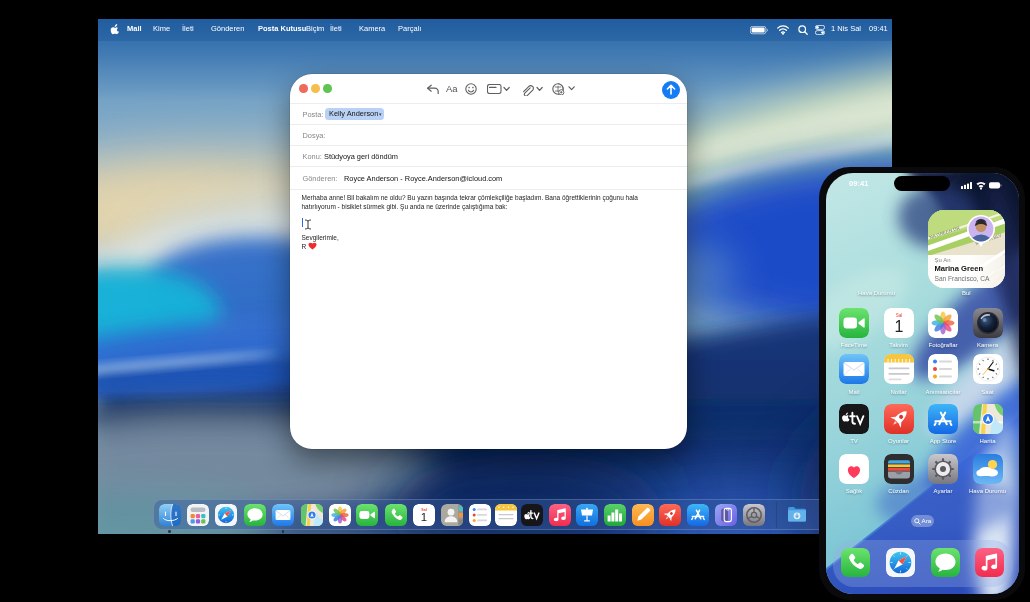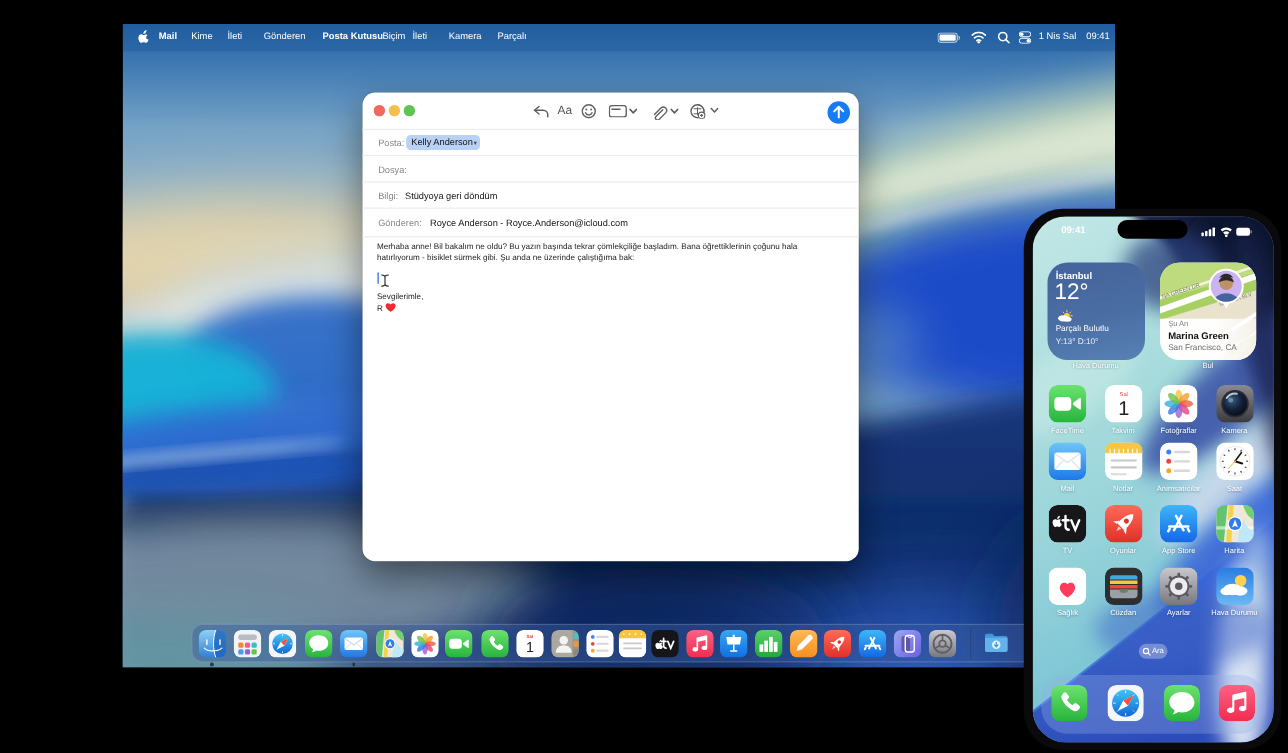--- a/index.html
+++ b/index.html
@@ -13,21 +13,21 @@
   font-size:7.5px; font-weight:600; }
 #menubar .mi { position:absolute; top:5px; }
 
 #dock { position:absolute; left:55px; top:479.5px; width:689px; height:31px;
   background:rgba(58,92,158,0.45); border:0.5px solid rgba(255,255,255,0.16);
   border-radius:9px; }
 .di { position:absolute; top:485px; width:22px; height:22px; border-radius:5.5px; }
 .dot { position:absolute; top:511px; width:2.5px; height:2.5px; border-radius:50%; background:rgba(20,30,50,0.75); }
 
 #mailwin { position:absolute; left:191.5px; top:54.5px; width:397px; height:375px;
-  background:#fff; border-radius:10px; box-shadow:0 12px 30px rgba(0,0,0,0.45), 0 0 0 0.5px rgba(0,0,0,0.15); }
+  background:#fff; border-radius:22px; box-shadow:0 12px 30px rgba(0,0,0,0.45), 0 0 0 0.5px rgba(0,0,0,0.15); }
 .tl { position:absolute; top:65px; width:8.5px; height:8.5px; border-radius:50%; }
 .hsep { position:absolute; left:0; width:397px; height:0.8px; background:#ededed; }
 .flabel { position:absolute; color:#878787; font-size:7.4px; }
 .fval { position:absolute; color:#131313; font-size:7.4px; }
 #mailbody { position:absolute; left:12px; top:120.8px; width:380px; color:#1c1c1c; font-size:6.5px; line-height:8.5px; }
 
 #phone { position:absolute; left:819px; top:166.5px; width:206px; height:433px;
   background:#0a0a0c; border-radius:31px; }
 #pscreen { position:absolute; left:825.5px; top:172.5px; width:193.5px; height:421.5px;
   border-radius:27px; overflow:hidden; }
@@ -430,21 +430,21 @@
         <svg style="position:absolute;left:4px;top:3.5px" width="10" height="11" viewBox="0 0 10 11">
           <path d="M5,10 V1.6 M1.4,5 L5,1.4 L8.6,5" fill="none" stroke="#fff" stroke-width="1.6" stroke-linecap="round" stroke-linejoin="round"></path>
         </svg>
       </div>
       <div class="hsep" style="top:29px"></div>
       <span class="flabel" style="left:13px;top:36px">Posta:</span>
       <span style="position:absolute;left:35.5px;top:34.6px;background:#b9d1f5;border-radius:3.5px;padding:1.2px 3px 1.8px 4px;font-size:7.4px;color:#131313;">Kelly Anderson <span style="font-size:5px;color:#444">▾</span></span>
       <div class="hsep" style="top:50.7px"></div>
       <span class="flabel" style="left:13px;top:57px">Dosya:</span>
       <div class="hsep" style="top:71.7px"></div>
-      <span class="flabel" style="left:13px;top:78px">Bilgi:</span>
+      <span class="flabel" style="left:13px;top:78px">Konu:</span>
       <span class="fval" style="left:34.5px;top:78px">Stüdyoya geri döndüm</span>
       <div class="hsep" style="top:92.7px"></div>
       <span class="flabel" style="left:13px;top:100px">Gönderen:</span>
       <span class="fval" style="left:54.5px;top:100px">Royce Anderson - Royce.Anderson@icloud.com</span>
       <div class="hsep" style="top:115.2px"></div>
       <div id="mailbody">Merhaba anne! Bil bakalım ne oldu? Bu yazın başında tekrar çömlekçiliğe başladım. Bana öğrettiklerinin çoğunu hala<br>hatırlıyorum - bisiklet sürmek gibi. Şu anda ne üzerinde çalıştığıma bak:</div>
       <div style="position:absolute;left:12px;top:144.5px;width:1px;height:9px;background:#2a6ae8"></div>
       <svg style="position:absolute;left:14.5px;top:145px" width="8" height="11" viewBox="0 0 8 11">
         <path d="M1,1 C2.2,1 3.2,1.3 4,2 C4.8,1.3 5.8,1 7,1 M4,2 V9 M1,10 C2.2,10 3.2,9.7 4,9 C4.8,9.7 5.8,10 7,10" fill="none" stroke="#222" stroke-width="0.9"></path>
       </svg>
@@ -506,37 +506,20 @@
           <rect x="9" y="1" width="2" height="7" rx="0.6"></rect>
 </g>
 <g fill="#fff">
           <path d="M15.5,2.6 a7,7 0 0 1 9,0 l-1.3,1.6 a5,5 0 0 0 -6.4,0 Z"></path>
 <path d="M17.5,5 a4,4 0 0 1 5,0 l-1.3,1.6 a2,2 0 0 0 -2.4,0 Z"></path>
 <circle cx="20" cy="7.6" r="1.1"></circle>
         </g>
 <rect x="28" y="1.2" width="11" height="6.4" rx="1.8" fill="#fff"></rect>
 <rect x="39.4" y="3.2" width="1" height="2.4" rx="0.5" fill="rgba(255,255,255,0.6)"></rect>
 </svg>
-      <div style="position:absolute;left:12px;top:37.5px;width:78.5px;height:78px;border-radius:16px;background:linear-gradient(168deg,#44639a 0%,#4a6ea4 55%,#5781b5 100%);overflow:hidden;">
-<div style="position:absolute;left:7px;top:5.5px;color:#fff;font-size:7.6px;font-weight:600;">İstanbul</div>
-<div style="position:absolute;left:6px;top:12.5px;color:#fff;font-size:18px;font-weight:300;">12°</div>
-<svg style="position:absolute;left:6.5px;top:38px" width="15" height="10" viewBox="0 0 15 10">
-<g stroke="#ffd34f" stroke-width="0.8" stroke-linecap="round">
-            <line x1="9.5" y1="0.4" x2="9.5" y2="1.6"></line>
-            <line x1="12.6" y1="1.6" x2="11.8" y2="2.4"></line>
-            <line x1="13.8" y1="4.6" x2="12.6" y2="4.6"></line>
-            <line x1="6.4" y1="1.6" x2="7.2" y2="2.4"></line>
-          </g>
-<circle cx="9.5" cy="4.6" r="2.3" fill="#ffd34f"></circle>
-<ellipse cx="6.5" cy="6.6" rx="4" ry="2.5" fill="#fff"></ellipse>
-<ellipse cx="9.8" cy="7.4" rx="3.4" ry="2" fill="#fff"></ellipse>
-</svg>
-<div style="position:absolute;left:7px;top:50px;color:#fff;font-size:6.6px;font-weight:500;">Parçalı Bulutlu</div>
-<div style="position:absolute;left:7px;top:59.5px;color:rgba(255,255,255,0.88);font-size:6.6px;">Y:13° D:10°</div>
-</div>
 <div style="position:absolute;left:12px;top:117.5px;width:78px;text-align:center;color:#fff;font-size:6px;text-shadow:0 0.5px 2px rgba(0,30,70,0.5);">Hava Durumu</div>
 <div style="position:absolute;left:102px;top:37.5px;width:77.5px;height:78px;border-radius:16px;background:#e8e2cc;overflow:hidden;">
 <svg width="77.5" height="78" viewBox="0 0 77.5 78" style="position:absolute;left:0;top:0">
 <rect width="77.5" height="78" fill="#e9e2cd"></rect>
 <path d="M0,0 H77.5 V22 L0,46 Z" fill="#a8cf62"></path>
 <path d="M0,0 H77.5 V8 L0,30 Z" fill="#bedc7e"></path>
 <path d="M-5,40 L85,8" stroke="#fff" stroke-width="5"></path>
 <path d="M-5,30 L85,0" stroke="#f6f2e2" stroke-width="2"></path>
 <path d="M20,78 L85,36" stroke="#fff" stroke-width="3"></path>
 <path d="M40,78 L90,48" stroke="#f6f2e2" stroke-width="2"></path>

